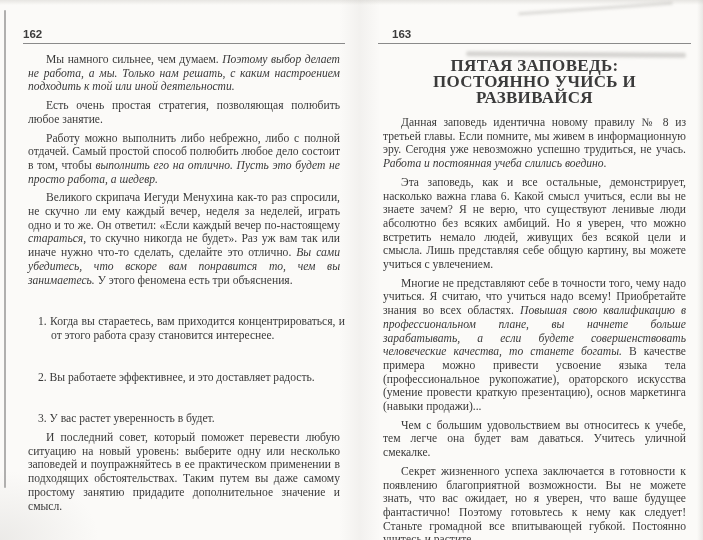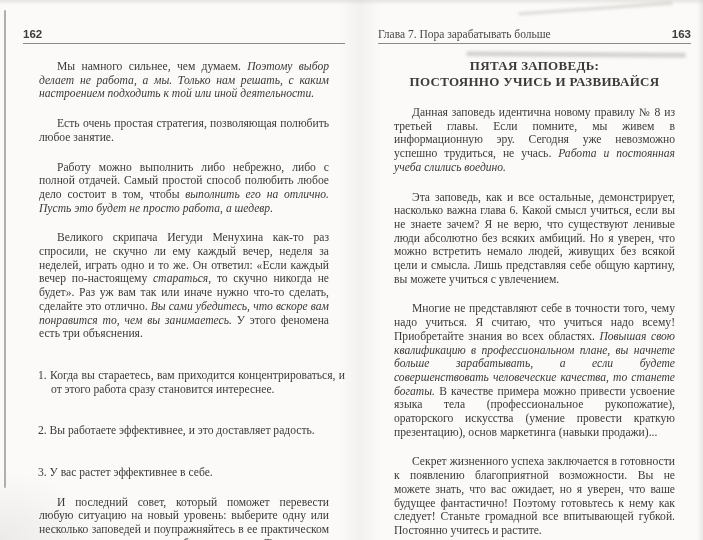--- a/index.html
+++ b/index.html
@@ -39,28 +39,28 @@
     font-family:"Liberation Sans", sans-serif; font-weight:bold;
     font-size:11.5px; color:#3c3c3c;
   }
   .page-left  .pagenum { margin-right:14px; }
   .running-header .rh-title { flex:1 1 auto; }
   .page-right .rh-title { text-align:left; }
   .page-right .pagenum { margin-left:14px; }
 
   .chapter-heading {
     text-align:center; font-weight:bold; color:#3b3b3b;
-    font-size:13px; line-height:16px; letter-spacing:.3px;
+    font-size:17px; line-height:16px; letter-spacing:.3px;
     margin:14px 0 10px 0;
   }
   .page-body {
     margin-top:9px; font-size:11.6px; line-height:13.7px;
     text-align:justify;
   }
-  .para { margin:16px; text-indent:18px; }
+  .para { margin:5px; text-indent:18px; }
   .it   { font-style:italic; }
   .list-block { margin:4px 0 4px 15px; }
   .list-item  { text-align:justify; padding-left:13px; text-indent:-13px;margin-top:28px; }
 </style>
 </head>
 <body>
 
 <div class="scan">
   <div class="edge-top"></div>
   <div class="edge-left"></div>
@@ -75,36 +75,36 @@
       <span class="pagenum">162</span>
     </div>
     <div class="page-body">
         <p class="para"><span>Мы намного сильнее, чем думаем. </span><span class="it">Поэтому выбор делает не работа, а мы. Только нам решать, с каким настроением подходить к той или иной деятельности.</span></p>
         <p class="para"><span>Есть очень простая стратегия, позволяющая полюбить любое занятие.</span></p>
         <p class="para"><span>Работу можно выполнить либо небрежно, либо с полной отдачей. Самый простой способ полюбить любое дело состоит в том, чтобы </span><span class="it">выполнить его на отлично. Пусть это будет не просто работа, а шедевр.</span></p>
         <p class="para"><span>Великого скрипача Иегуди Менухина как-то раз спросили, не скучно ли ему каждый вечер, неделя за неделей, играть одно и то же. Он ответил: «Если каждый вечер по-настоящему </span><span class="it">стараться</span><span>, то скучно никогда не будет». Раз уж вам так или иначе нужно что-то сделать, сделайте это отлично. </span><span class="it">Вы сами убедитесь, что вскоре вам понравится то, чем вы занимаетесь.</span><span> У этого феномена есть три объяснения.</span></p>
         <div class="list-block">
           <div class="list-item"><span>1. </span><span>Когда вы стараетесь, вам приходится концентрироваться, и от этого работа сразу становится интереснее.</span></div>
           <div class="list-item"><span>2. </span><span>Вы работаете эффективнее, и это доставляет радость.</span></div>
-          <div class="list-item"><span>3. </span><span>У вас растет эффективнее в себе.</span></div>
+          <div class="list-item"><span>3. </span><span>У вас растет уверенность в будет.</span></div>
         </div>
         <p class="para"><span>И последний совет, который поможет перевести любую ситуацию на новый уровень: выберите одну или несколько заповедей и поупражняйтесь в ее практическом применении в подходящих обстоятельствах. Таким путем вы даже самому простому занятию придадите дополнительное значение и смысл.</span></p>
       </div>
   </div>
 
   <div class="page page-right">
     <div class="running-header">
-      <span class="rh-title">Глава 7. Пора зарабатывать больше</span>
       <span class="pagenum">163</span>
     </div>
     <div class="chapter-heading">
       <div>ПЯТАЯ ЗАПОВЕДЬ:</div>
       <div>ПОСТОЯННО УЧИСЬ И РАЗВИВАЙСЯ</div>
     </div>
     <div class="page-body">
         <p class="para"><span>Данная заповедь идентична новому правилу № 8 из третьей главы. Если помните, мы живем в информационную эру. Сегодня уже невозможно успешно трудиться, не учась. </span><span class="it">Работа и постоянная учеба слились воедино.</span></p>
         <p class="para"><span>Эта заповедь, как и все остальные, демонстрирует, насколько важна глава 6. Какой смысл учиться, если вы не знаете зачем? Я не верю, что существуют ленивые люди абсолютно без всяких амбиций. Но я уверен, что можно встретить немало людей, живущих без всякой цели и смысла. Лишь представляя себе общую картину, вы можете учиться с увлечением.</span></p>
         <p class="para"><span>Многие не представляют себе в точности того, чему надо учиться. Я считаю, что учиться надо всему! Приобретайте знания во всех областях. </span><span class="it">Повышая свою квалификацию в профессиональном плане, вы начнете больше зарабатывать, а если будете совершенствовать человеческие качества, то станете богаты.</span><span> В качестве примера можно привести усвоение языка тела (профессиональное рукопожатие), ораторского искусства (умение провести краткую презентацию), основ маркетинга (навыки продажи)...</span></p>
+        <p class="para"><span>Чем с большим удовольствием вы относитесь к учебе, тем легче она будет вам даваться. Учитесь уличной смекалке.</span></p>
         <p class="para"><span>Секрет жизненного успеха заключается в готовности к появлению благоприятной возможности. Вы не можете знать, что вас ожидает, но я уверен, что ваше будущее фантастично! Поэтому готовьтесь к нему как следует! Станьте громадной все впитывающей губкой. Постоянно учитесь и растите.</span></p>
         <p class="para"><span>Самое лучшее подтверждение своей веры в будущее — это инвестиции в будущее.</span></p>
       </div>
   </div>
 </div>
 
 </body></html>

